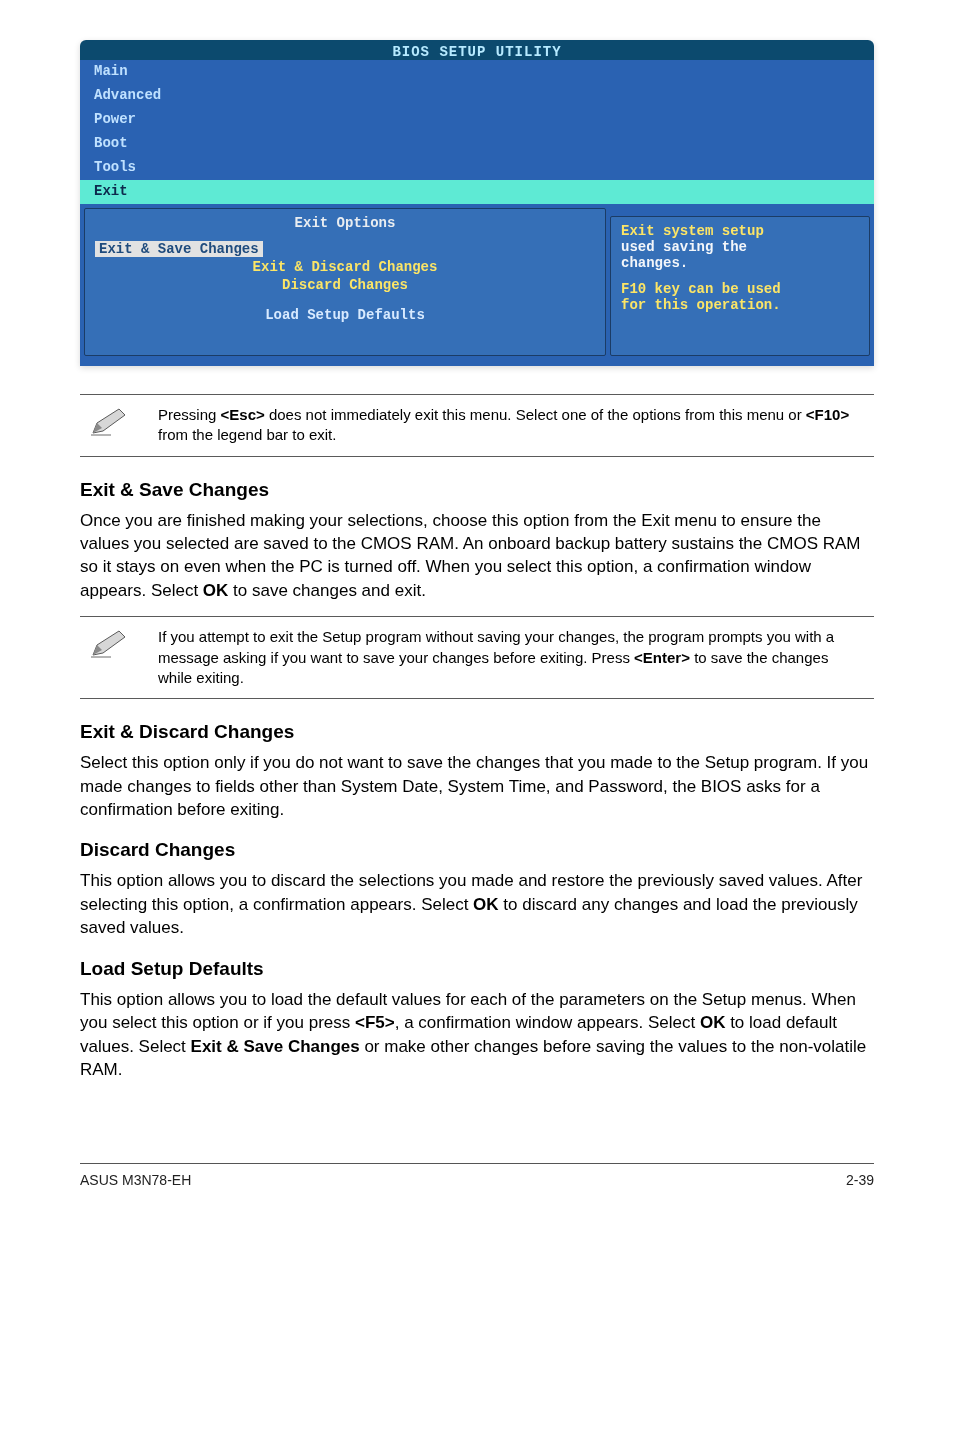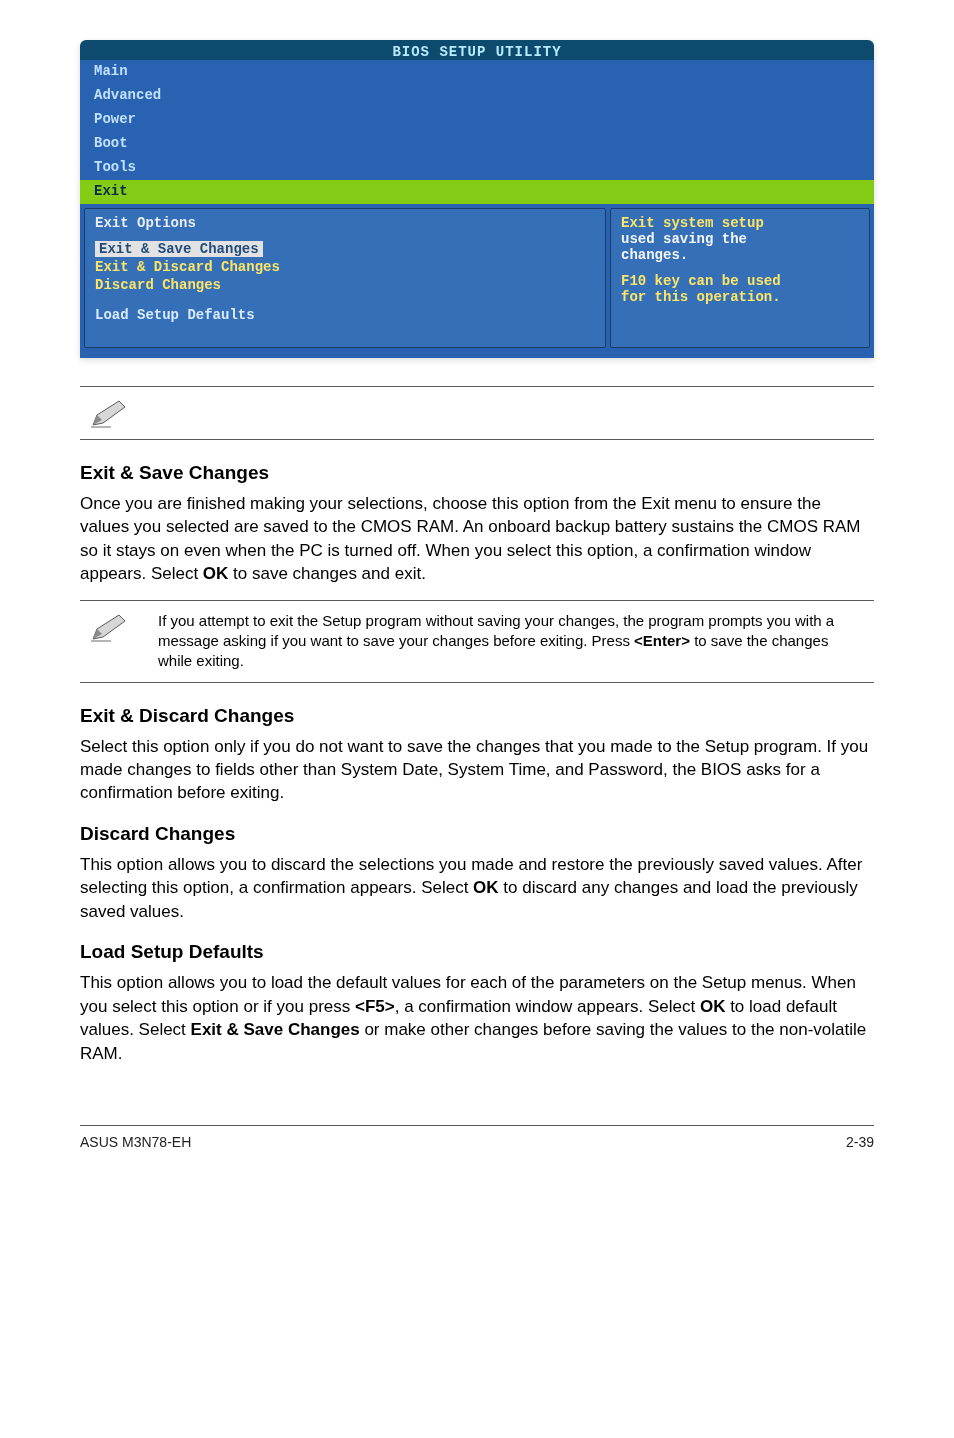--- a/index.html
+++ b/index.html
@@ -49,55 +49,56 @@
     font-family: "Courier New", monospace;
     font-size: 14px;
     font-weight: bold;
     flex-direction: column;
   }
   .bios-tabs .tab {
     color: #bfe1ff;
     padding: 3px 28px 5px 14px;
   }
   .bios-tabs .tab.active {
-    background: #84cc16;
+    background: #5eead4;
     color: #0d2a4d;
   }
   .bios-body {
     display: flex;
     background: #2a62b2;
   }
   .bios-left {
     flex: 1;
     background: #356fb7;
     border: 1px solid #1b3c66;
     margin: 4px 4px 10px 4px;
     padding: 6px 10px 18px 10px;
     font-family: "Courier New", monospace;
     font-size: 14px;
     font-weight: bold;
     min-height: 140px;
     border-radius: 2px;
+    text-align: center;
   }
   .bios-left .header { color: #e9edf1; margin-bottom: 10px; }
   .bios-left .sel {
     background: #e2e2e2;
     color: #1f4b7d;
     display: block;
     padding: 0 4px;
     width: fit-content;
     margin: 2px 0;
   }
   .bios-left .line   { color: #fce566; margin: 2px 0; }
   .bios-left .line-blue { color: #d8eaff; margin: 2px 0; }
   .bios-right {
     width: 260px;
     background: #356fb7;
     border: 1px solid #1b3c66;
-    margin: 4px 4px 10px 0;
+    margin: 12px 4px 10px 0;
     padding: 6px 24px 18px 10px;
     font-family: "Courier New", monospace;
     font-size: 14px;
     font-weight: bold;
     color: #f3f6fa;
     border-radius: 2px;
     min-height: 140px;
   }
   .bios-right .y { color: #fce566; }
 
@@ -130,21 +131,21 @@
     margin: 18px 0 8px 0;
   }
   p.body {
     font-size: 17px;
     line-height: 1.38;
     margin-bottom: 14px;
   }
 
   .footer {
     border-top: 1px solid #555;
-    margin-top: 60px;
+    margin-top: 81px;
     padding-top: 8px;
     display: flex;
     justify-content: space-between;
     font-size: 14px;
     color: #222;
   }
 </style>
 </head>
 <body>
 
@@ -183,20 +184,23 @@
   </div>
 
   <div class="note-row">
     <div class="note-icon">
       <svg width="40" height="30" viewBox="0 0 40 30">
         <path d="M4 26 L8 16 L30 2 L36 8 L14 24 Z" fill="#d7d7d7" stroke="#5a5a5a" stroke-width="1"></path>
         <path d="M4 26 L8 16 L13 21 Z" fill="#8a8a8a"></path>
         <line x1="2" y1="28" x2="22" y2="28" stroke="#6a6a6a" stroke-width="1"></line>
       </svg>
     </div>
+    <div class="note-text">
+      <span>Pressing </span><b>&lt;Esc&gt;</b><span> does not immediately exit this menu. Select one of the options from this menu or </span><b>&lt;F10&gt;</b><span> from the legend bar to exit.</span>
+    </div>
   </div>
 
   <h2 class="sub">Exit &amp; Save Changes</h2>
   <p class="body">
     <span>Once you are finished making your selections, choose this option from the Exit menu to ensure the values you selected are saved to the CMOS RAM. An onboard backup battery sustains the CMOS RAM so it stays on even when the PC is turned off. When you select this option, a confirmation window appears. Select </span><b>OK</b><span> to save changes and exit.</span>
   </p>
 
   <div class="note-row">
     <div class="note-icon">
       <svg width="40" height="30" viewBox="0 0 40 30">

